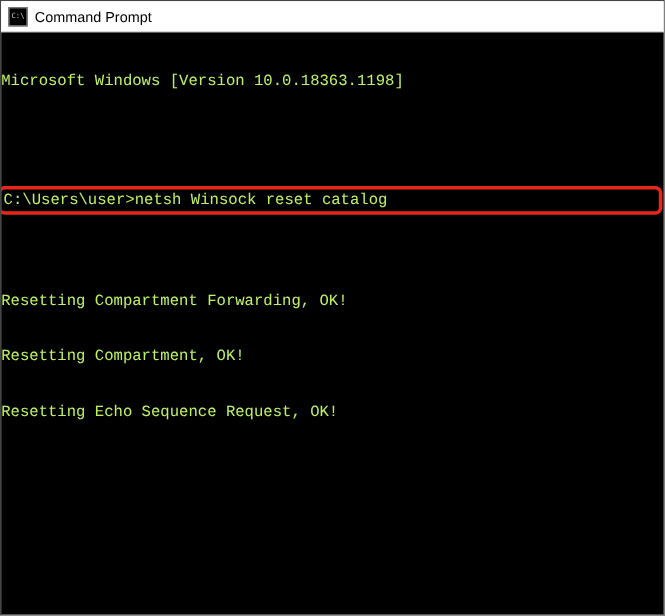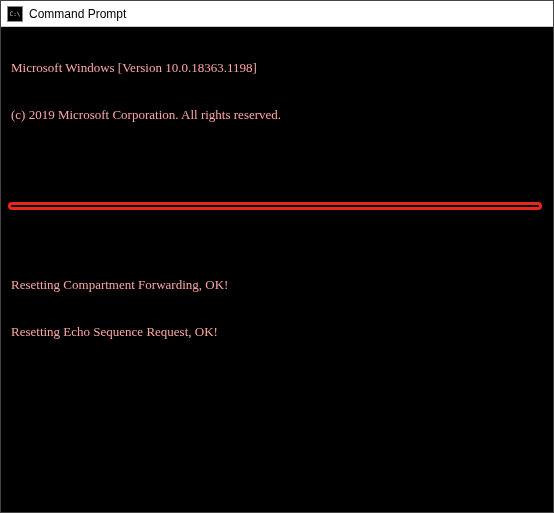--- a/index.html
+++ b/index.html
@@ -43,25 +43,25 @@
     }
     .titlebar .icon::after {
       content: "C:\\";
       font-size: 6px;
       color: #ccc;
       font-family: monospace;
     }
     .console {
       flex: 1;
       background: #000;
-      color: #fca5a5;
-      font-family: Liberation Serif, serif;
+      color: #bef264;
+      font-family: Liberation Mono, monospace;
       font-size: 13px;
       line-height: 15.5px;
-      padding: 2px 10px;
+      padding: 2px 0;
       white-space: pre-wrap;
       word-break: break-all;
       overflow: hidden;
     }
     .line { display: block; }
     .highlight-box {
       border: 3px solid #e8261c;
       border-radius: 6px;
       padding: 1px 2px;
       margin: 2px 0 2px -3px;
@@ -72,25 +72,25 @@
 </head>
 <body>
 
 <div class="window">
   <div class="titlebar">
     <span class="icon"></span>
     <span>Command Prompt</span>
   </div>
   <div class="console">
     <span class="line">Microsoft Windows [Version 10.0.18363.1198]</span>
-    <span class="line">(c) 2019 Microsoft Corporation. All rights reserved.</span>
     <span class="line"> </span>
-    <span class="highlight-box"></span>
+    <span class="highlight-box"><span class="line">C:\Users\user&gt;netsh Winsock reset catalog</span></span>
     <span class="line"> </span>
     <span class="line">Resetting Compartment Forwarding, OK!</span>
+    <span class="line">Resetting Compartment, OK!</span>
     <span class="line">Resetting Echo Sequence Request, OK!</span>
     
     
     
     
     
     
     
     
     

